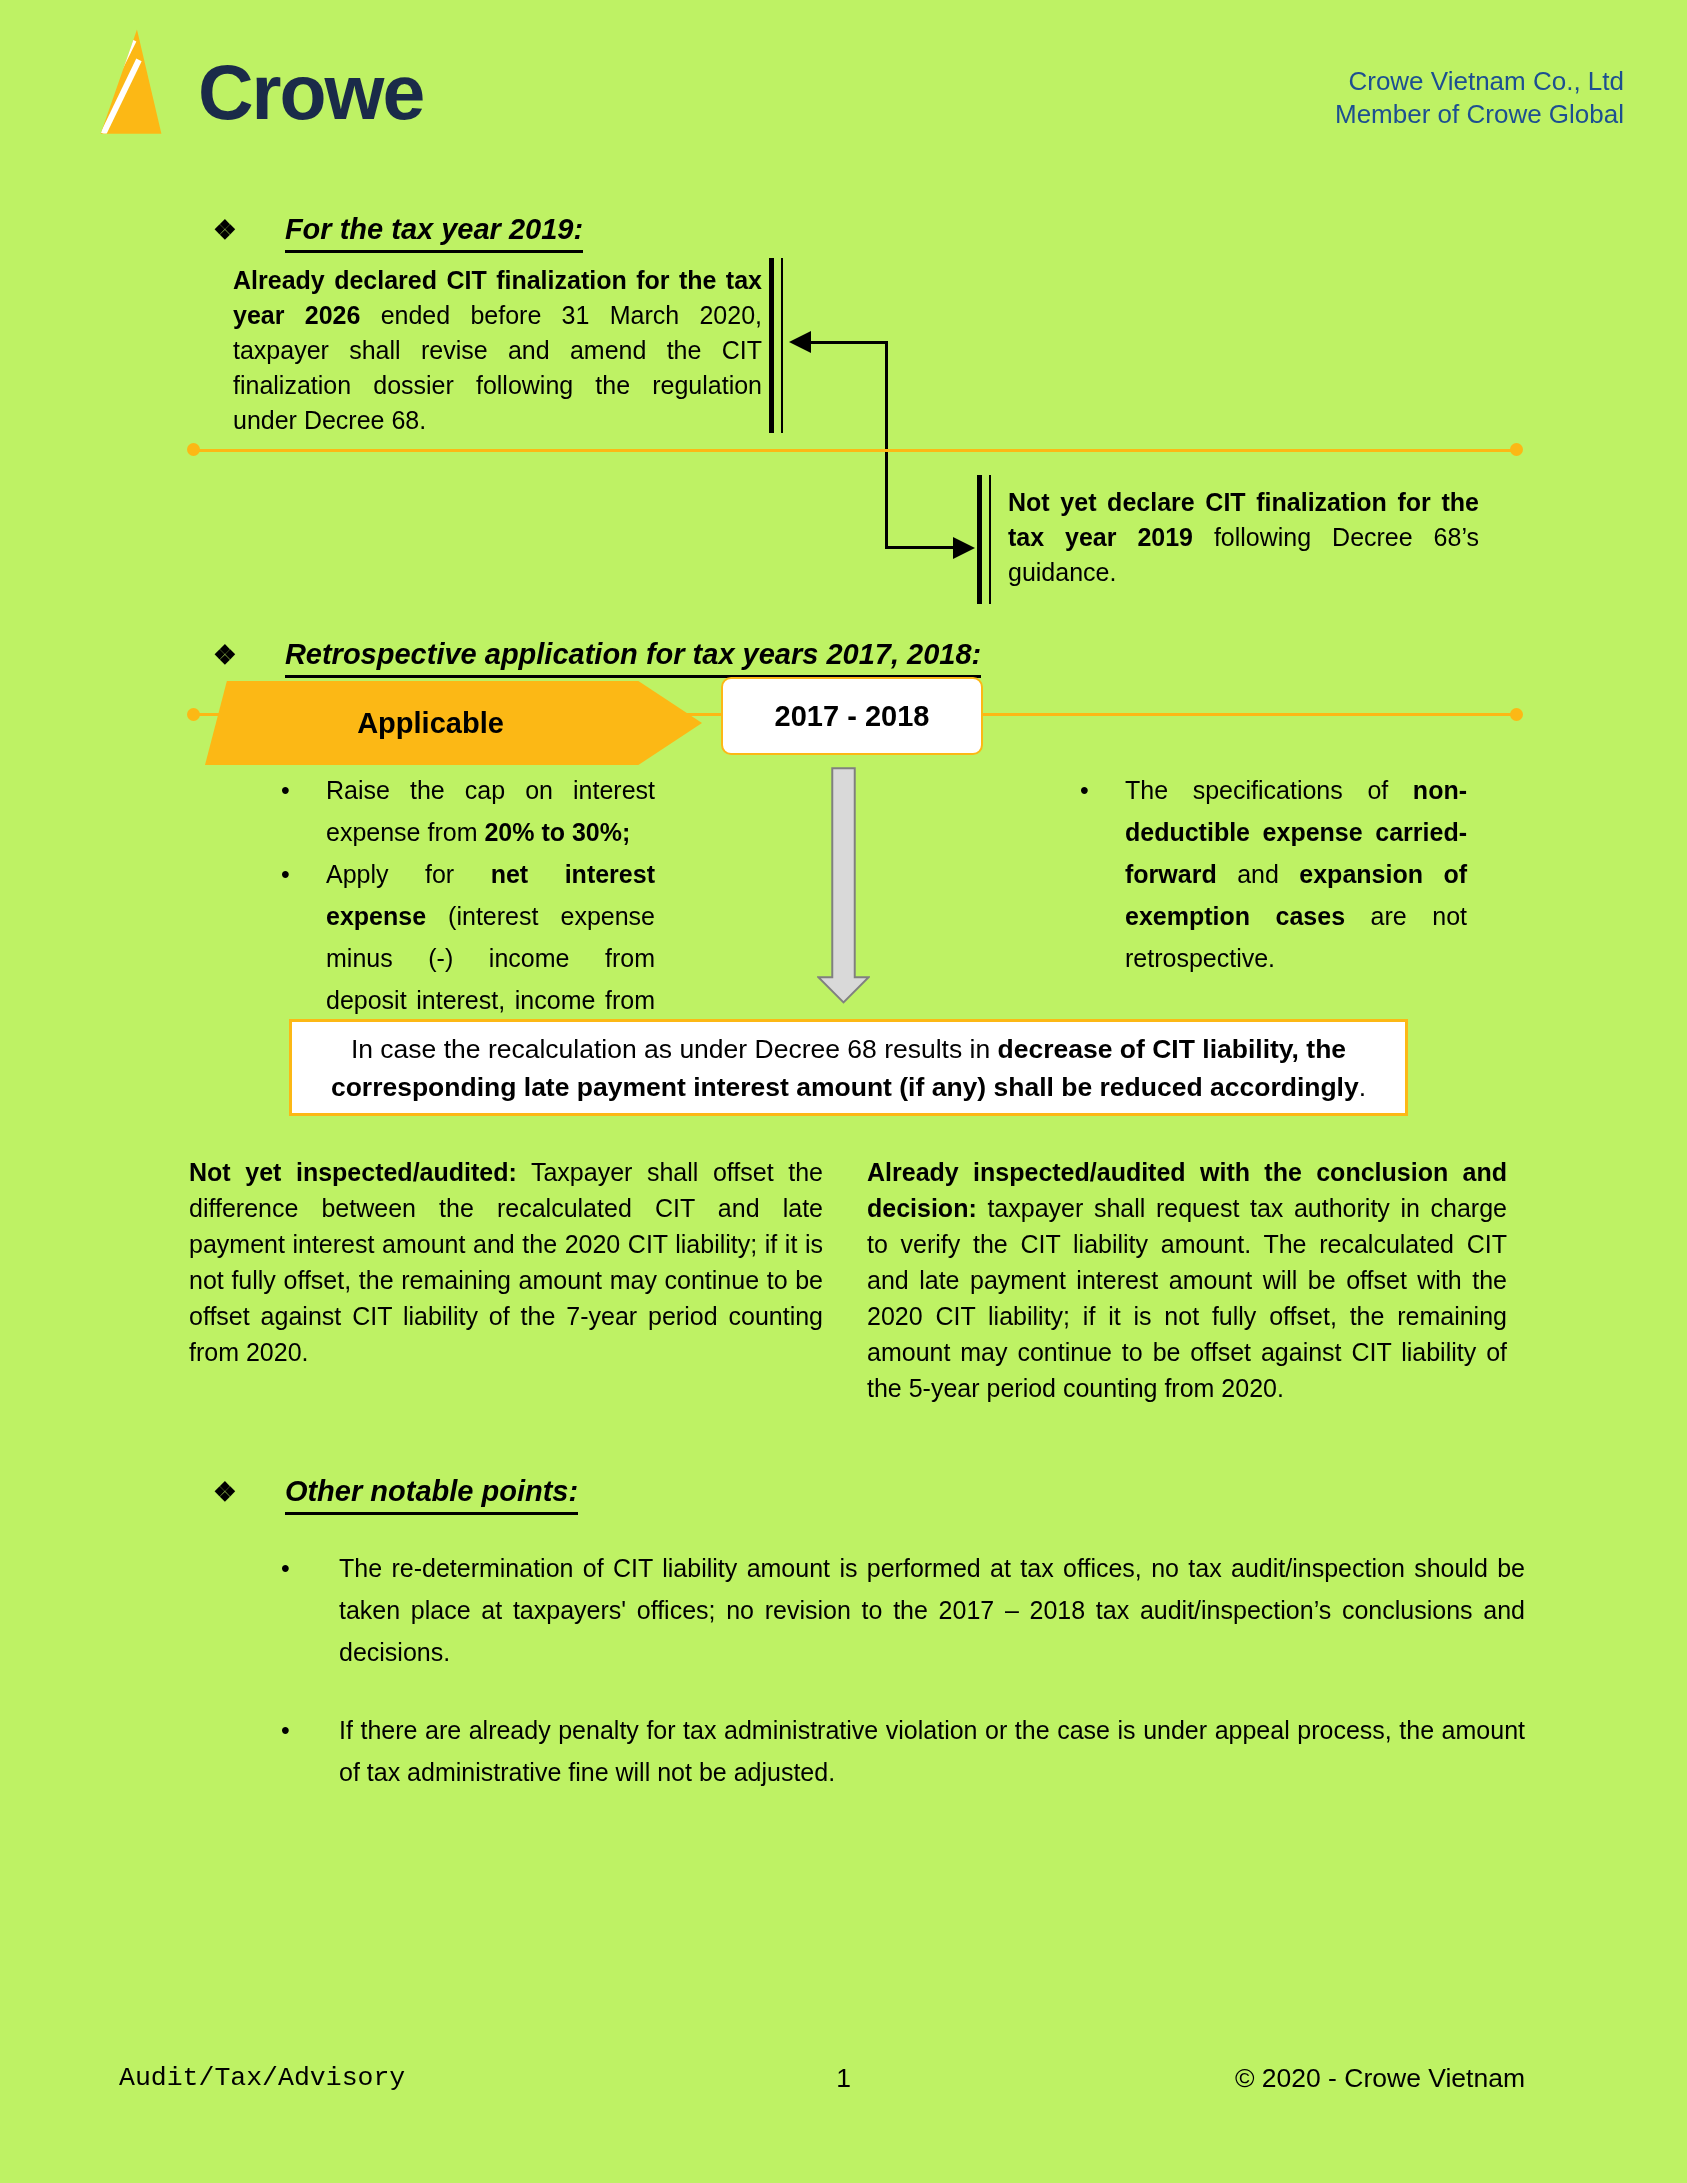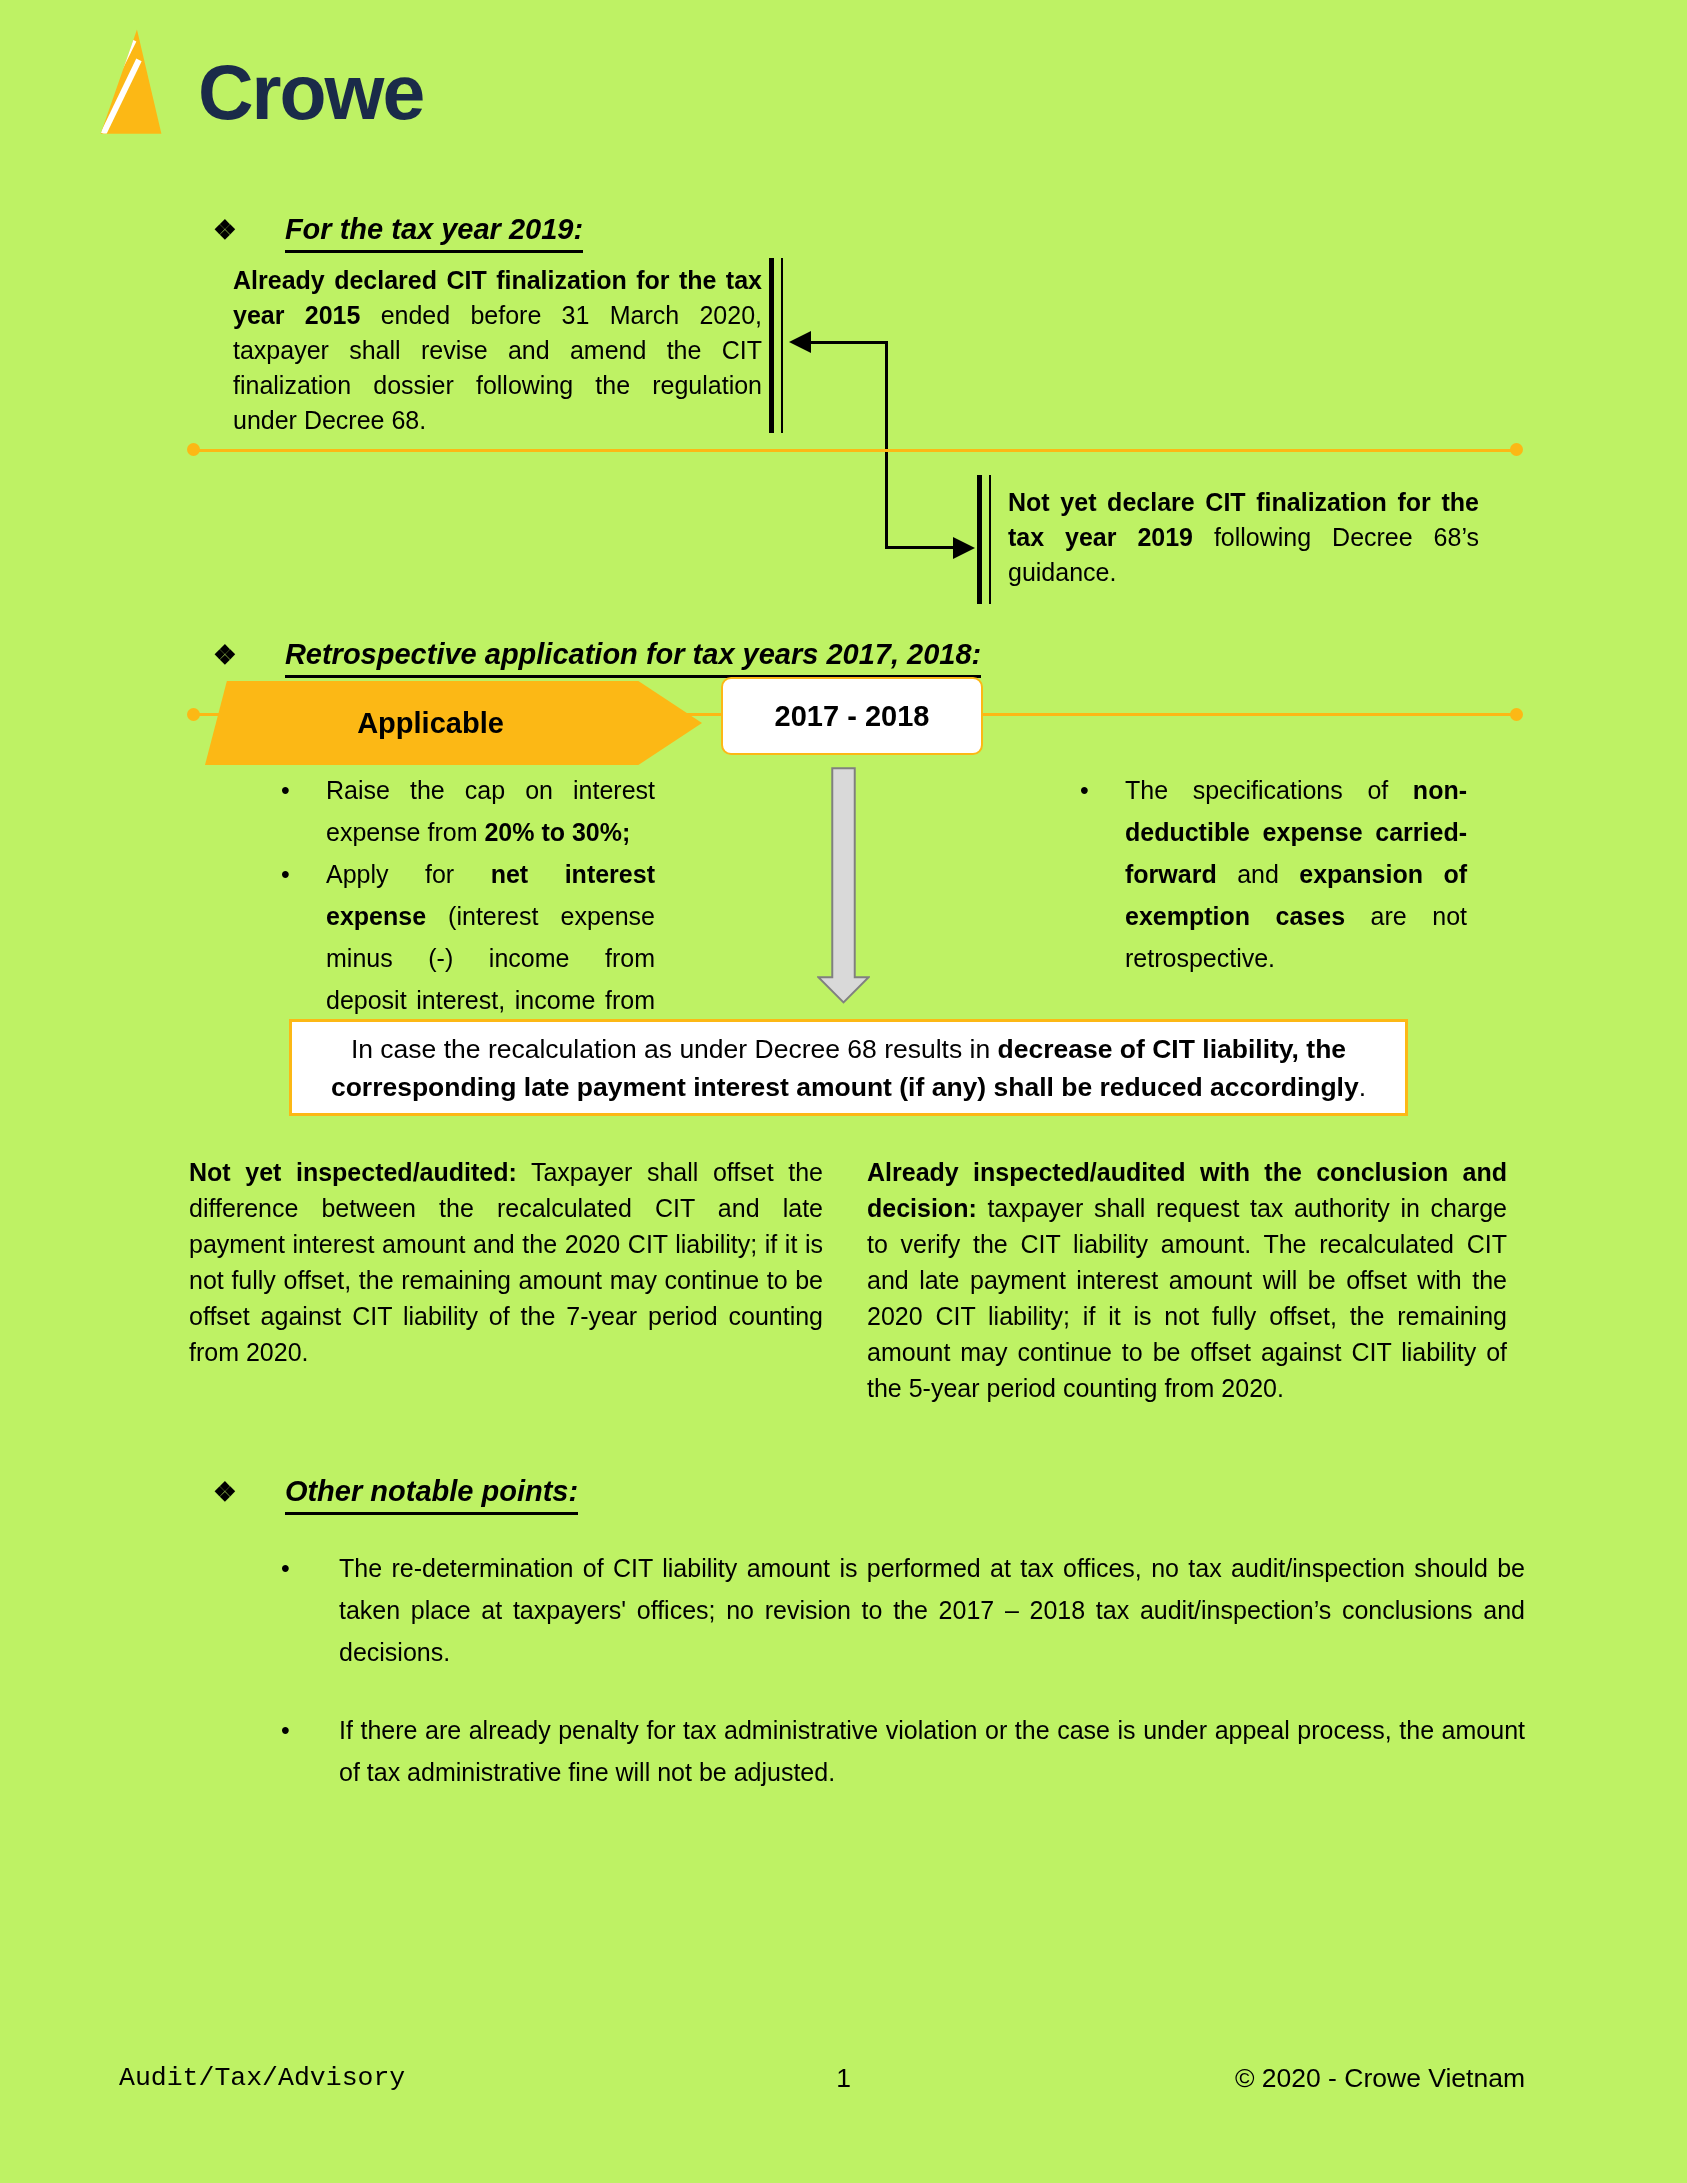--- a/index.html
+++ b/index.html
@@ -52,29 +52,33 @@
         </defs>
       <polygon points="103,2 140,160 48,160" fill="#fcb815"></polygon>
       <g clip-path="url(#tri)">
         <line x1="98" y1="18" x2="28" y2="160" stroke="#ffffff" stroke-width="9"></line>
         <line x1="106" y1="48" x2="52" y2="160" stroke="#ffffff" stroke-width="9"></line>
       </g>
     </svg>
   </div>
   <div class="abs navy" style="left:198px;top:48px;font-size:77px;font-weight:bold;letter-spacing:-2px;">Crowe</div>
 
+  <div class="abs blue" style="right:73px;top:65px;text-align:right;font-size:26px;line-height:33px;">
+    <div>Crowe Vietnam Co., Ltd</div>
+    <div>Member of Crowe Global</div>
+  </div>
 
   <div class="abs heading" style="left:213px;top:213px;">
     <span class="diamond">❖</span>
     <span style="display:inline-block;width:32px;"></span>
     <span class="heading-underline">For the tax year 2019:</span>
   </div>
 
   <div class="abs body-text just" style="left:233px;top:263px;width:529px;">
-    <span class="b">Already declared CIT finalization for the tax year 2015</span><span> ended before 31 March 2020, taxpayer shall revise and amend the CIT finalization dossier following the regulation under Decree 68.</span>
+    <span class="b">Already declared CIT finalization for the tax year 2026</span><span> ended before 31 March 2020, taxpayer shall revise and amend the CIT finalization dossier following the regulation under Decree 68.</span>
   </div>
   <div class="vline" style="left:769px;top:258px;width:5.3px;height:175px;"></div>
   <div class="vline" style="left:781px;top:258px;width:2px;height:175px;"></div>
 
   <div class="arrow-left" style="left:789px;top:331px;"></div>
   <div class="hseg" style="left:808px;top:341px;width:78px;"></div>
   <div class="vseg" style="left:885px;top:341px;height:208px;"></div>
   <div class="hseg" style="left:885px;top:546px;width:70px;"></div>
   <div class="arrow-right" style="left:953px;top:537px;"></div>
 

